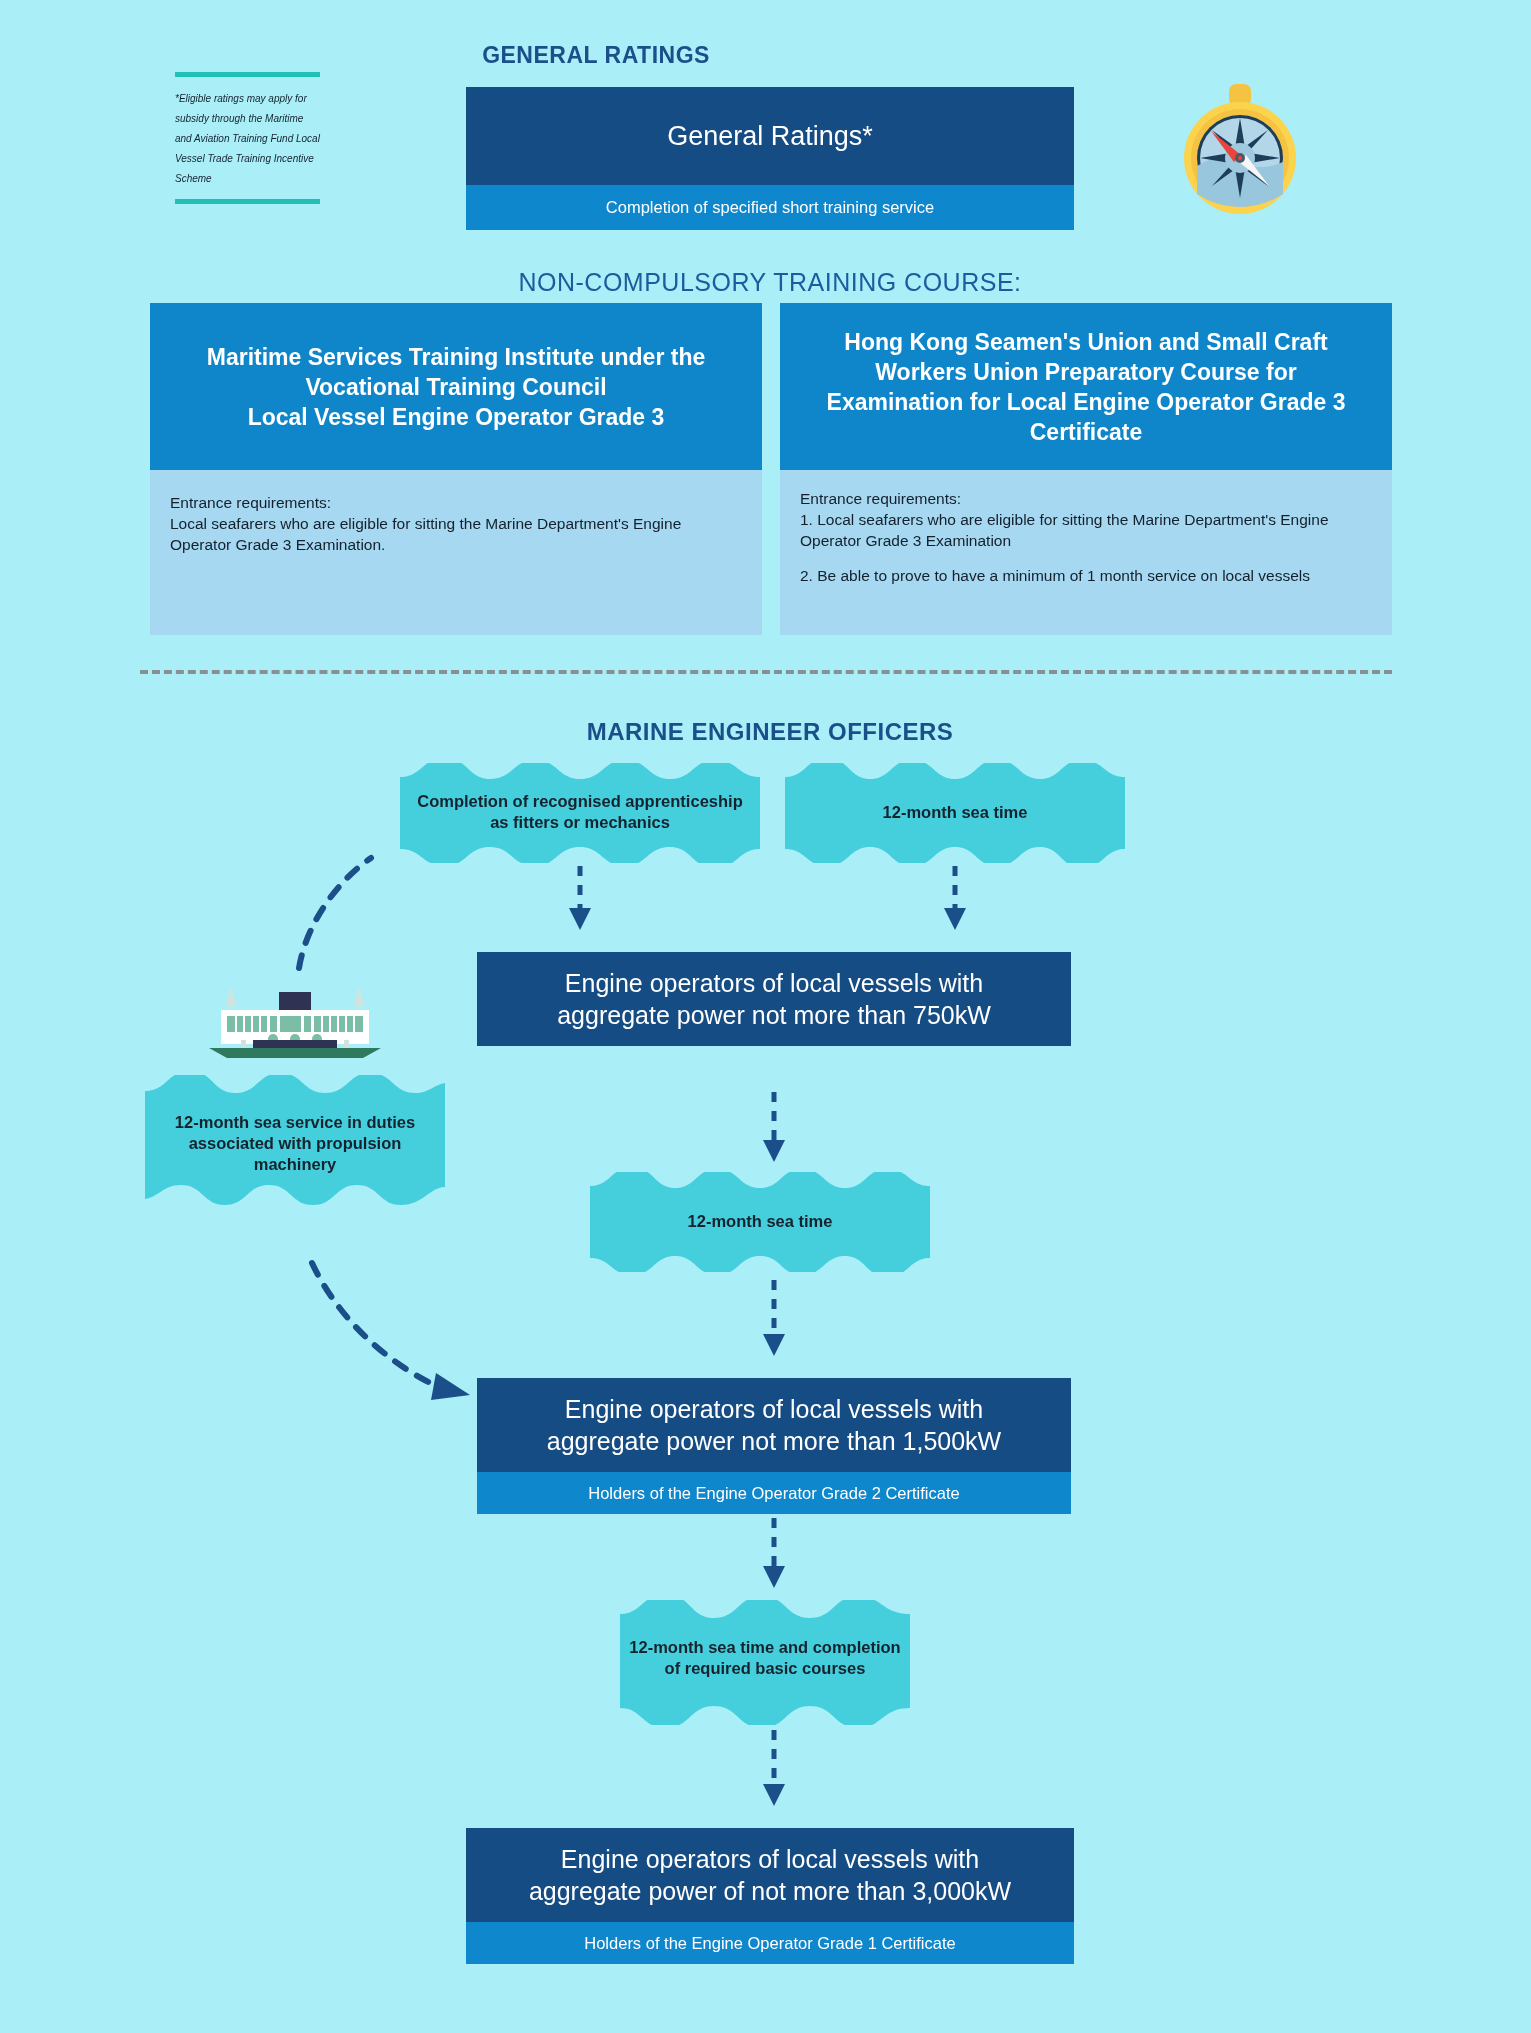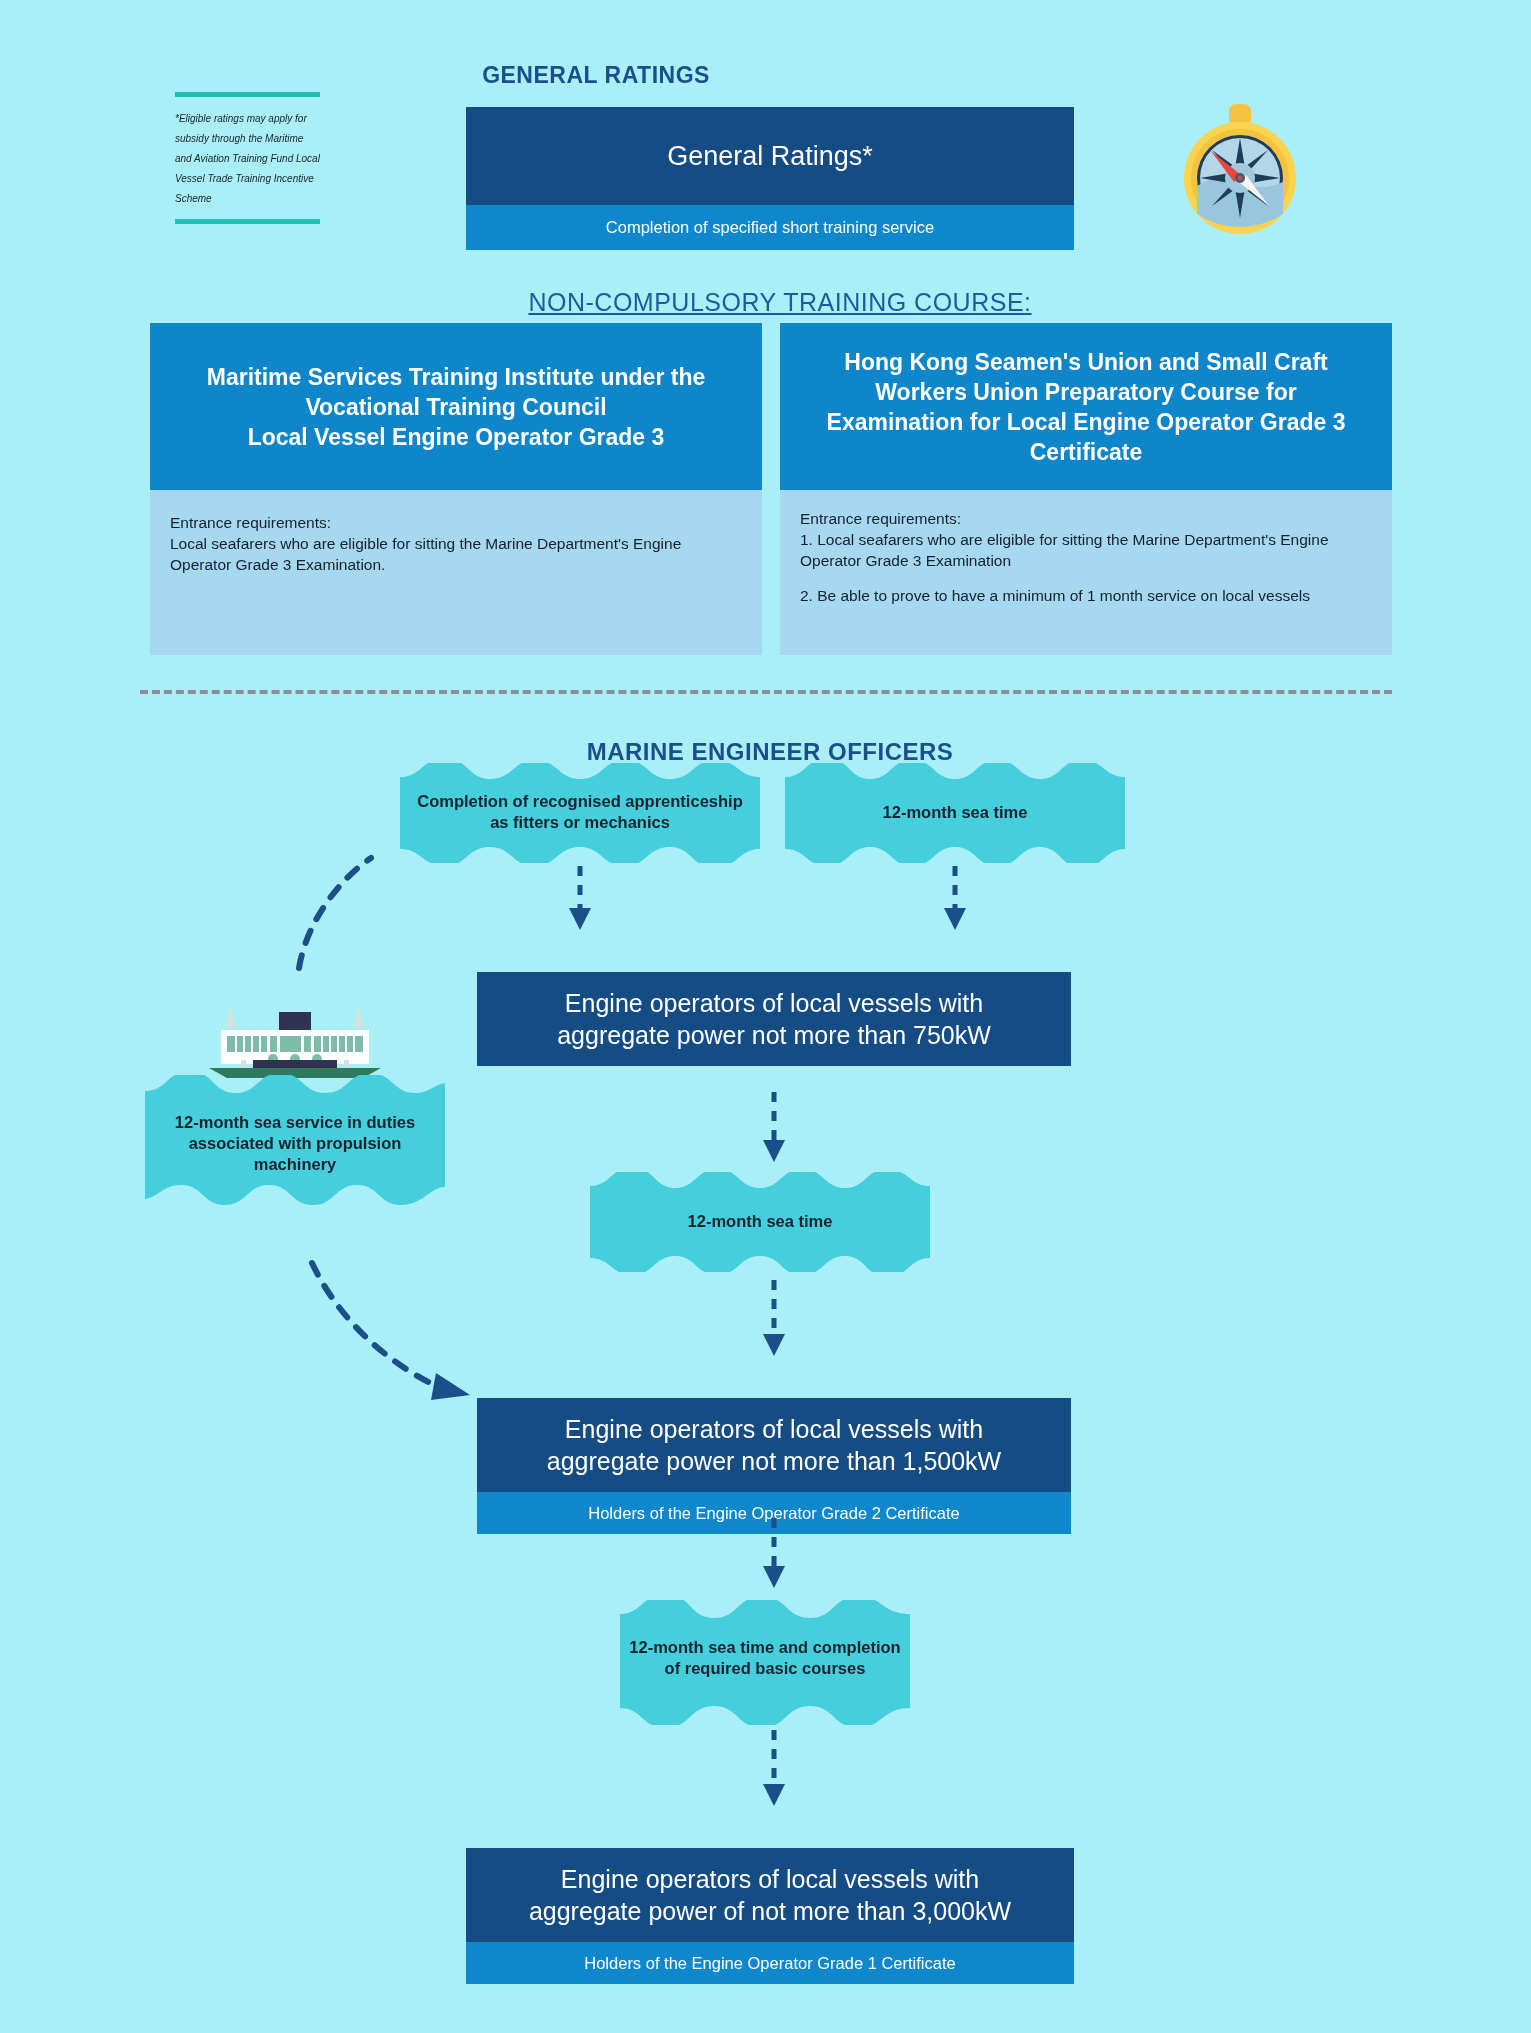--- a/index.html
+++ b/index.html
@@ -5,21 +5,21 @@
   html,body{margin:0;padding:0;}
   body{
     width:1531px;height:2033px;
     background:#aaeef8;
     font-family:"Liberation Sans", sans-serif;
     position:relative;
     overflow:hidden;
     color:#1a3a5c;
   }
   .stage{position:absolute;left:0;top:0;width:1531px;height:2033px;}
-  .abs{position:absolute;box-sizing:border-box;margin-top:20px;}
+  .abs{position:absolute;box-sizing:border-box;}
 
   
   .sec-title{
     font-weight:bold;
     color:#1b4f8a;
     letter-spacing:.5px;
     text-align:center;
     white-space:nowrap;
   }
   .sec-title.h1{font-size:23px;}
@@ -132,21 +132,21 @@
         <path d="M37 104 L59 88 L61 82 L55 84 Z"></path>
       </g>
       <circle cx="65" cy="76" r="15" fill="#9ec9de"></circle>
       <path d="M36 49 L66 73 L59 80 Z" fill="#e8453c"></path>
       <path d="M94 104 L64 80 L71 73 Z" fill="#f6f6f4"></path>
       <circle cx="65" cy="76" r="5" fill="#4a5c6b"></circle>
       <circle cx="65" cy="76" r="2" fill="#e8453c"></circle>
     </svg>
   </div>
 
-  <div class="abs sec-title h2" style="left:476px;top:268px;width:608px;text-decoration:underline;">NON-COMPULSORY TRAINING COURSE:</div>
+  <div class="abs sec-title h2" style="left:466px;top:268px;width:608px;">NON-COMPULSORY TRAINING COURSE:</div>
 
   <div class="abs" style="left:150px;top:303px;width:612px;height:332px;">
     <div class="inst-head" style="width:100%;height:167px;">
       <div>
         <div>Maritime Services Training Institute under the</div>
         <div>Vocational Training Council</div>
         <div>Local Vessel Engine Operator Grade 3</div>
       </div>
     </div>
     <div class="inst-body" style="width:100%;height:165px;">

